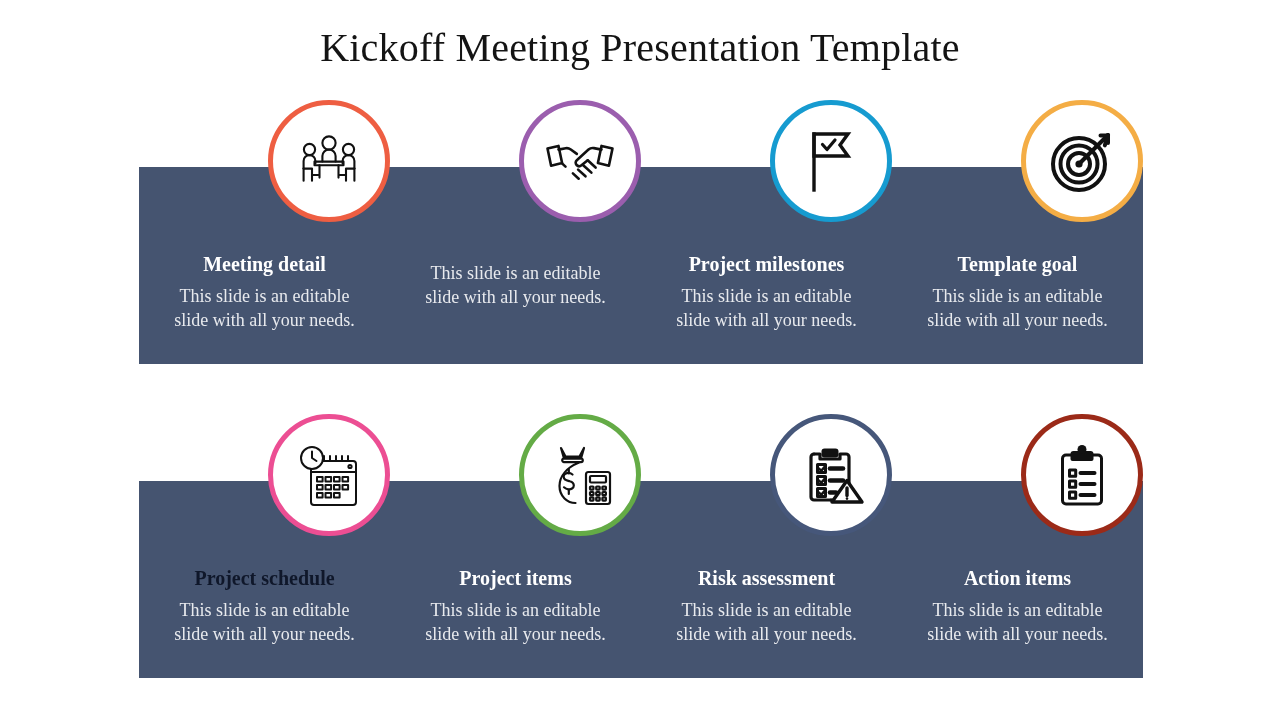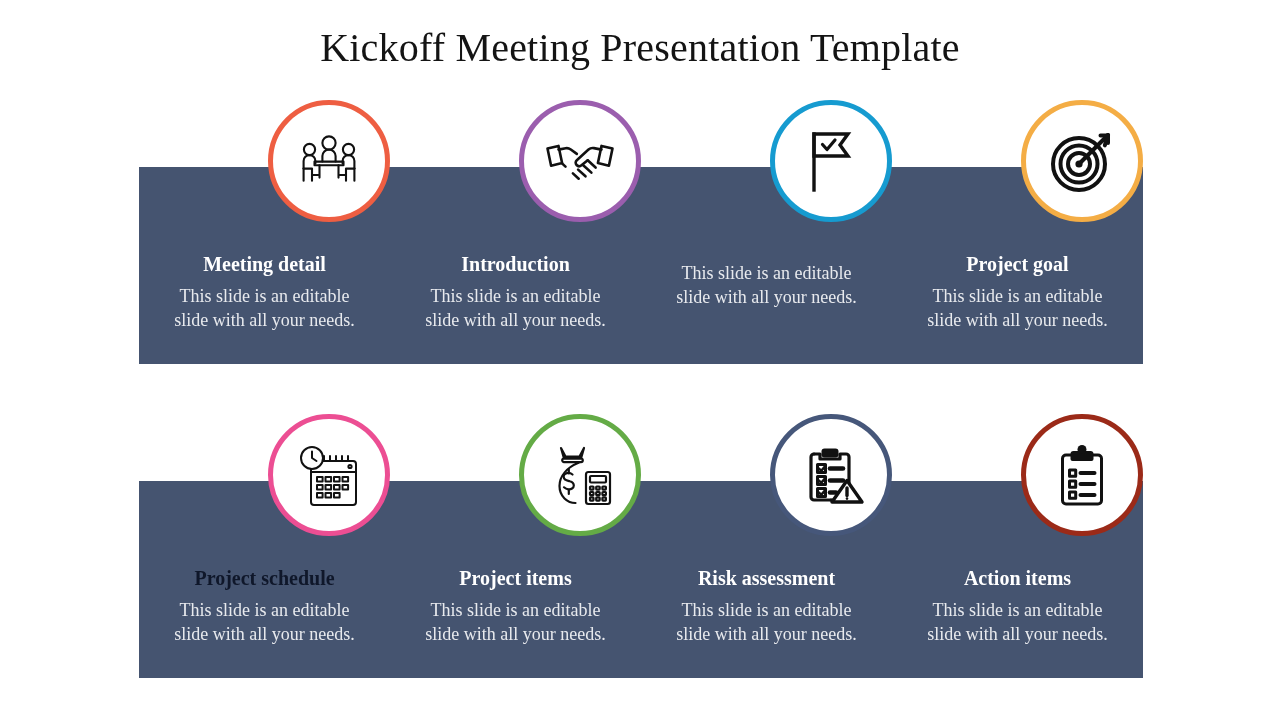--- a/index.html
+++ b/index.html
@@ -160,56 +160,56 @@
             <path d="M58.5 25.6l-7.6-1.5c-2.2-.4-3.9.2-5.4 1.5L33.8 36.2c-1.5 1.3-1.5 3.4-.2 4.8 1.3 1.4 3.4 1.5 4.9.3l6.2-5"></path>
             <path d="M44.7 36.3l7.9 7.2"></path>
             <path d="M40.2 41.2l8.2 7.4"></path>
             <path d="M35.1 45.6l7.4 6.7"></path>
             <path d="M29.9 49.4l5.8 5.3"></path>
             <path d="M19.3 39.6l3.2 3"></path>
           </svg>
         </span>
       </div>
       <div class="card-text">
-        <div class="card-heading" style="color: rgb(255, 255, 255);">Introduction</div>
         <div class="card-body" style="color: rgb(232, 234, 238);">This slide is an editable slide with all your needs.</div>
       </div>
     </div>
 
     <div class="card">
       <div class="circle" style="border-color: rgb(22, 155, 208);">
         <span>
           <svg width="74" height="74" viewBox="0 0 74 74" fill="none" stroke="#111111" stroke-width="3.4" stroke-linecap="square" stroke-linejoin="miter">
             <path d="M20 10v56"></path>
             <path d="M20 10h34l-8 11 8 11H20z"></path>
             <path d="M28.5 20.5l4.5 5 8-9.5" stroke-width="3.2" stroke-linecap="round" stroke-linejoin="round"></path>
           </svg>
         </span>
       </div>
       <div class="card-text">
+        <div class="card-heading" style="color: rgb(255, 255, 255);">Project milestones</div>
         <div class="card-body" style="color: rgb(232, 234, 238);">This slide is an editable slide with all your needs.</div>
       </div>
     </div>
 
     <div class="card">
       <div class="circle" style="border-color: rgb(244, 173, 69);">
         <span>
           <svg width="72" height="72" viewBox="0 0 72 72" fill="none" stroke="#111111" stroke-linecap="round" stroke-linejoin="round">
             <circle cx="33" cy="39" r="26" stroke-width="4"></circle>
             <circle cx="33" cy="39" r="18.5" stroke-width="4"></circle>
             <circle cx="33" cy="39" r="11" stroke-width="4"></circle>
             <circle cx="33" cy="39" r="3.6" fill="#111111" stroke="none"></circle>
             <path d="M33 39L62 10" stroke-width="4"></path>
             <path d="M54.5 10.5H62V18" stroke-width="4"></path>
             <path d="M62 10l-3.2 10.4" stroke-width="4"></path>
           </svg>
         </span>
       </div>
       <div class="card-text">
-        <div class="card-heading" style="color: rgb(255, 255, 255);">Project goal</div>
+        <div class="card-heading" style="color: rgb(255, 255, 255);">Template goal</div>
         <div class="card-body" style="color: rgb(232, 234, 238);">This slide is an editable slide with all your needs.</div>
       </div>
     </div>
 
   </div>
 
   <div class="row row--2">
 
     <div class="card">
       <div class="circle" style="border-color: rgb(236, 78, 147);">

